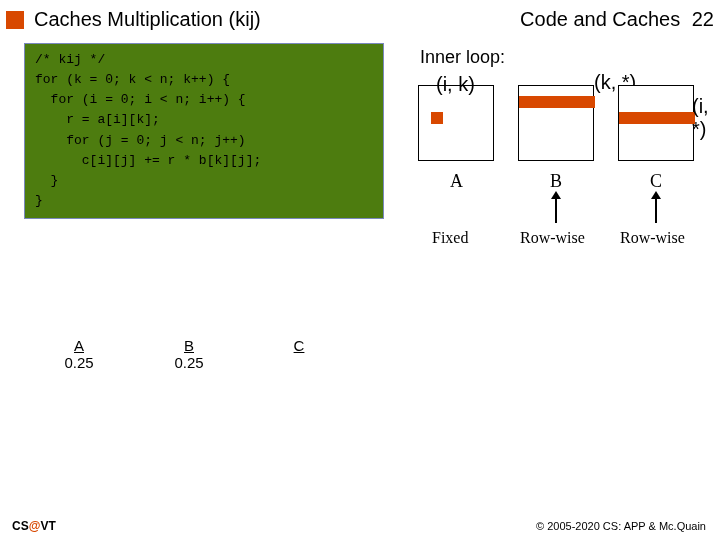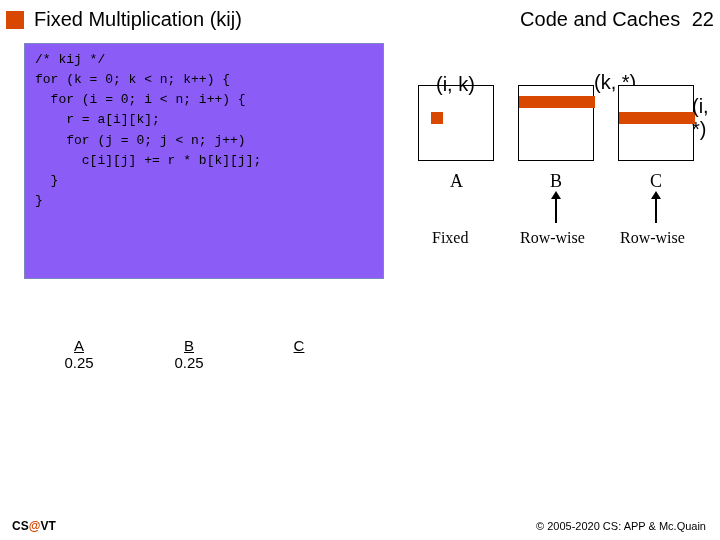--- a/index.html
+++ b/index.html
@@ -37,22 +37,22 @@
   .content {
     position: relative;
     width: 100%;
     height: 480px;
   }
   .codebox {
     position: absolute;
     left: 24px;
     top: 6px;
     width: 360px;
-    height: 236px;
-    background: #8b5cf6;
+    height: 176px;
+    background: #4d7c0f;
     border: 1.5px solid #7a88bd;
     padding: 6px 10px;
     font-family: "Courier New", monospace;
     font-size: 13px;
     line-height: 1.55;
     white-space: pre;
     color: #000;
   }
   .inner-title {
     position: absolute;
@@ -151,38 +151,39 @@
     font-size: 11px;
     color: #000;
     z-index: 2;
   }
 </style>
 </head>
 <body>
 
 <div class="header">
   <div class="bullet"></div>
-  <div class="title">Fixed Multiplication (kij)</div>
+  <div class="title">Caches Multiplication (kij)</div>
   <div class="header-right">
     <span>Code and Caches</span>
     <span class="pg">22</span>
   </div>
 </div>
 
 <div class="content">
 
   <div class="codebox">/* kij */
 for (k = 0; k &lt; n; k++) {
   for (i = 0; i &lt; n; i++) {
     r = a[i][k];
     for (j = 0; j &lt; n; j++)
       c[i][j] += r * b[k][j];
   }
 }</div>
 
+  <div class="inner-title">Inner loop:</div>
 
   <div id="matA" class="matrix">
     <div class="cell-red" style="left:12px; top:26px;"></div>
   </div>
   <div class="coord" style="left:436px; top:36px;">(i, k)</div>
   <div class="mat-label" style="left:450px;">A</div>
   <div class="pattern" style="left:432px;">Fixed</div>
 
   <div id="matB" class="matrix">
     <div class="row-red" style="left:0; top:10px; width:76px;"></div>

